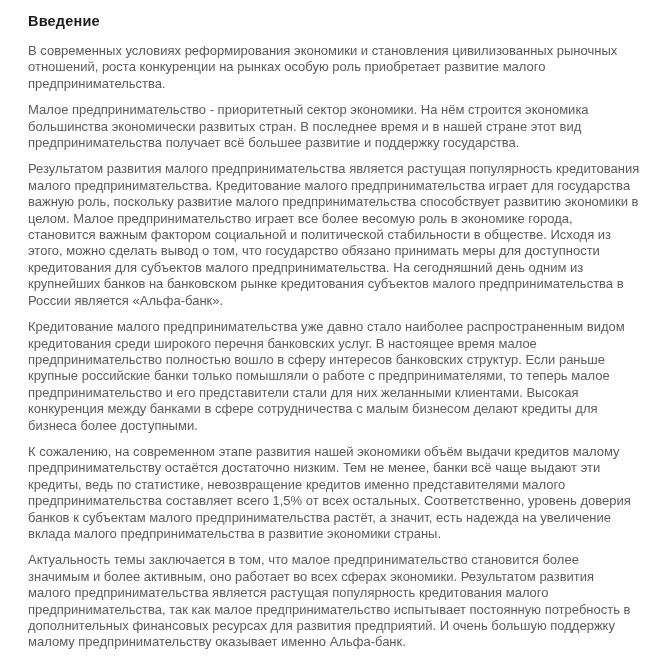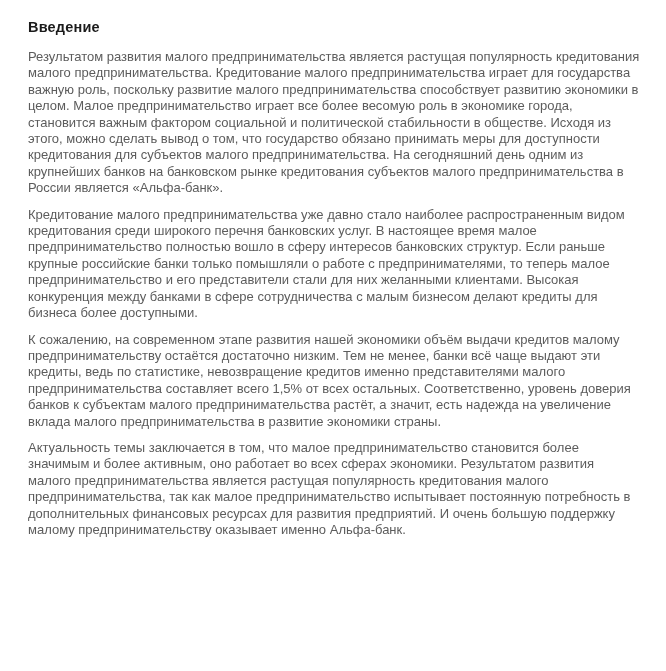--- a/index.html
+++ b/index.html
@@ -14,41 +14,43 @@
     overflow: hidden;
     font-family: "Liberation Sans", "DejaVu Sans", sans-serif;
   }
   .document {
     padding: 13px 26px 12px 28px;
   }
   .doc-title {
     font-size: 14.5px;
     font-weight: bold;
     color: #1b1b1b;
-    margin: 6px 0 14px 0;
+    margin: 0 0 14px 0;
     letter-spacing: 0.2px;
   }
   .doc-paragraph {
     font-size: 13px;
     line-height: 16.4px;
     color: #5c5c5c;
     margin: 0 0 10px 0;
     text-align: left;
   }
   .doc-paragraph:last-child {
     margin-bottom: 17px;
   }
 </style>
 </head>
 <body>
 
 <div class="document">
   <h1 class="doc-title">Введение</h1>
 
+  <p class="doc-paragraph">В современных условиях реформирования экономики и становления цивилизованных рыночных отношений, роста конкуренции на рынках особую роль приобретает развитие малого предпринимательства.</p>
 
+  <p class="doc-paragraph">Малое предпринимательство - приоритетный сектор экономики. На нём строится экономика большинства экономически развитых стран. В последнее время и в нашей стране этот вид предпринимательства получает всё большее развитие и поддержку государства.</p>
 
   <p class="doc-paragraph">Результатом развития малого предпринимательства является растущая популярность кредитования малого предпринимательства. Кредитование малого предпринимательства играет для государства важную роль, поскольку развитие малого предпринимательства способствует развитию экономики в целом. Малое предпринимательство играет все более весомую роль в экономике города, становится важным фактором социальной и политической стабильности в обществе. Исходя из этого, можно сделать вывод о том, что государство обязано принимать меры для доступности кредитования для субъектов малого предпринимательства. На сегодняшний день одним из крупнейших банков на банковском рынке кредитования субъектов малого предпринимательства в России является «Альфа-банк».</p>
 
   <p class="doc-paragraph">Кредитование малого предпринимательства уже давно стало наиболее распространенным видом кредитования среди широкого перечня банковских услуг. В настоящее время малое предпринимательство полностью вошло в сферу интересов банковских структур. Если раньше крупные российские банки только помышляли о работе с предпринимателями, то теперь малое предпринимательство и его представители стали для них желанными клиентами. Высокая конкуренция между банками в сфере сотрудничества с малым бизнесом делают кредиты для бизнеса более доступными.</p>
 
   <p class="doc-paragraph">К сожалению, на современном этапе развития нашей экономики объём выдачи кредитов малому предпринимательству остаётся достаточно низким. Тем не менее, банки всё чаще выдают эти кредиты, ведь по статистике, невозвращение кредитов именно представителями малого предпринимательства составляет всего 1,5% от всех остальных. Соответственно, уровень доверия банков к субъектам малого предпринимательства растёт, а значит, есть надежда на увеличение вклада малого предпринимательства в развитие экономики страны.</p>
 
   <p class="doc-paragraph">Актуальность темы заключается в том, что малое предпринимательство становится более значимым и более активным, оно работает во всех сферах экономики. Результатом развития малого предпринимательства является растущая популярность кредитования малого предпринимательства, так как малое предпринимательство испытывает постоянную потребность в дополнительных финансовых ресурсах для развития предприятий. И очень большую поддержку малому предпринимательству оказывает именно Альфа-банк.</p>
 </div>
 

